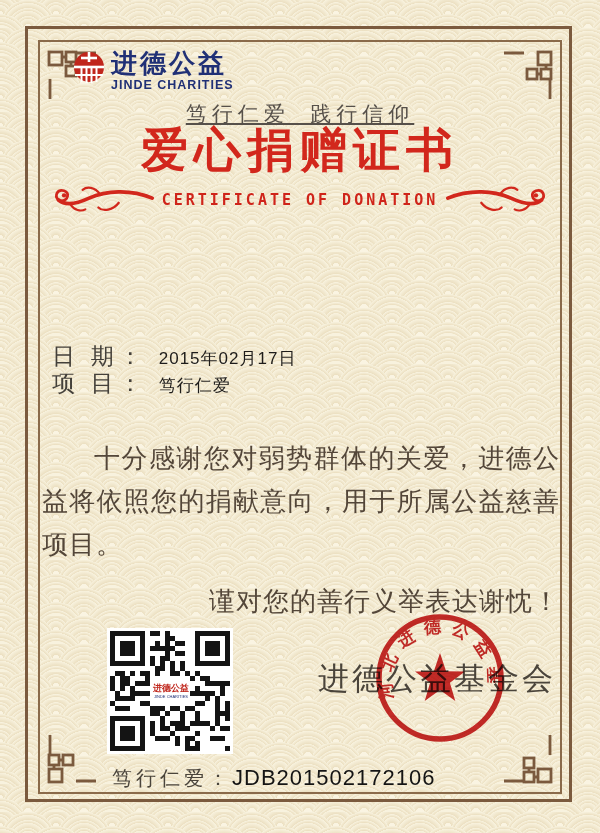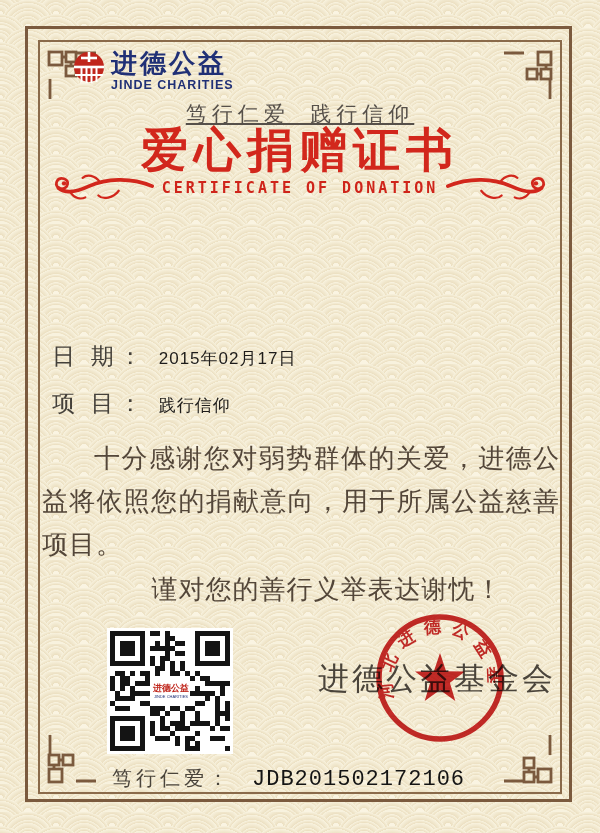--- a/index.html
+++ b/index.html
@@ -23,51 +23,51 @@
   .corner.br{right:41px;bottom:43px;transform:rotate(180deg);}
   .corner.bl{left:41px;bottom:43px;transform:rotate(270deg);}
 
   .logo{position:absolute;left:73px;top:50px;display:flex;align-items:flex-start;}
   .logo-text{margin-left:6px;line-height:1;}
   .logo-cn{display:block;font-family:"Liberation Sans",sans-serif;font-weight:bold;font-size:26px;color:#203076;letter-spacing:3px;}
   .logo-en{display:block;font-family:"Liberation Sans",sans-serif;font-weight:bold;font-size:12.5px;color:#203076;letter-spacing:1px;margin-top:3px;}
 
   .tagline{position:absolute;left:0;right:0;top:100px;text-align:center;font-size:21px;color:#56504a;letter-spacing:5px;white-space:pre;text-decoration:underline;}
   .title{position:absolute;left:0;right:0;top:119px;text-align:center;font-size:47px;font-weight:bold;color:#d2271c;letter-spacing:6px;}
-  .subtitle-row{position:absolute;left:0;right:0;top:172px;display:flex;align-items:center;justify-content:center;gap:8px;}
+  .subtitle-row{position:absolute;left:0;right:0;top:184px;display:flex;align-items:center;justify-content:center;gap:8px;}
   .subtitle{font-family:"DejaVu Sans Mono",monospace;font-weight:bold;font-size:15px;color:#cf241a;letter-spacing:3px;}
   .flourish{width:102px;height:32px;}
   .flourish.right{transform:scaleX(-1);}
 
   .name{position:absolute;left:53px;top:226px;font-family:"Liberation Sans",sans-serif;font-size:26px;color:#c33526;letter-spacing:2px;}
 
   .field-row{position:absolute;left:52px;display:flex;align-items:baseline;}
   .field-label{font-size:23px;color:#44403a;letter-spacing:5px;}
   .field-value{font-family:"Liberation Sans",sans-serif;font-size:17px;color:#1e1c1a;margin-left:12px;letter-spacing:1px;}
   .field-value.red{color:#c0392b;font-size:27px;}
   .row-amount{top:296px;}
   .row-date{top:341px;}
-  .row-project{top:388px;}
+  .row-project{top:368px;}
 
   .body-block{position:absolute;left:42px;width:518px;top:437px;font-size:26px;line-height:43px;color:#534639;letter-spacing:1px;}
   .body-block p{margin:0;text-indent:2em;text-align:justify;}
-  .body-block p.thanks{margin-top:2px;text-align:center;}
+  .body-block p.thanks{margin-top:14px;text-align:right;}
 
   .qr{position:absolute;left:107px;top:628px;width:126px;height:126px;background:#ffffff;}
   .qr svg{position:absolute;left:3px;top:3px;}
   .qr-logo{position:absolute;left:45px;top:49px;width:38px;height:28px;background:#ffffff;display:flex;flex-direction:column;align-items:center;justify-content:center;line-height:1;}
   .qr-logo .a{color:#c0261c;font-size:9px;font-weight:bold;font-family:"Liberation Sans",sans-serif;white-space:nowrap;}
   .qr-logo .b{color:#203076;font-size:4px;font-family:"Liberation Sans",sans-serif;white-space:nowrap;margin-top:2px;}
 
   .foundation{position:absolute;left:318px;top:658px;font-size:31px;color:#4a443b;letter-spacing:3px;white-space:nowrap;}
   .seal{position:absolute;left:373px;top:611px;width:134px;height:134px;mix-blend-mode:multiply;opacity:.95;}
 
   .certno{position:absolute;left:112px;top:765px;display:flex;align-items:baseline;}
   .certno-label{font-size:20px;color:#4a443b;letter-spacing:4px;}
-  .certno-value{font-family:Liberation Mono, monospace;font-size:22px;color:#141414;letter-spacing:1px;margin-left:20px;}
+  .certno-value{font-family:Liberation Sans, sans-serif;font-size:22px;color:#141414;letter-spacing:1px;margin-left:0;}
 </style>
 </head>
 <body>
 
 <div class="stage">
 
   <div class="frame-outer"></div>
   <div class="frame-inner"></div>
 
   <svg class="corner tl" viewBox="0 0 56 56">
@@ -152,21 +152,21 @@
     </svg>
   </div>
 
 
   <div class="field-row row-date">
     <span class="field-label">日 期：</span>
     <span class="field-value">2015年02月17日</span>
   </div>
   <div class="field-row row-project">
     <span class="field-label">项 目：</span>
-    <span class="field-value">践行信仰</span>
+    <span class="field-value">笃行仁爱</span>
   </div>
 
   <div class="body-block">
     <p>十分感谢您对弱势群体的关爱，进德公益将依照您的捐献意向，用于所属公益慈善项目。</p>
     <p class="thanks">谨对您的善行义举表达谢忱！</p>
   </div>
 
   <div class="qr">
     <svg id="qr-svg" width="120" height="120">
         <rect width="120" height="120" fill="#ffffff"></rect>

